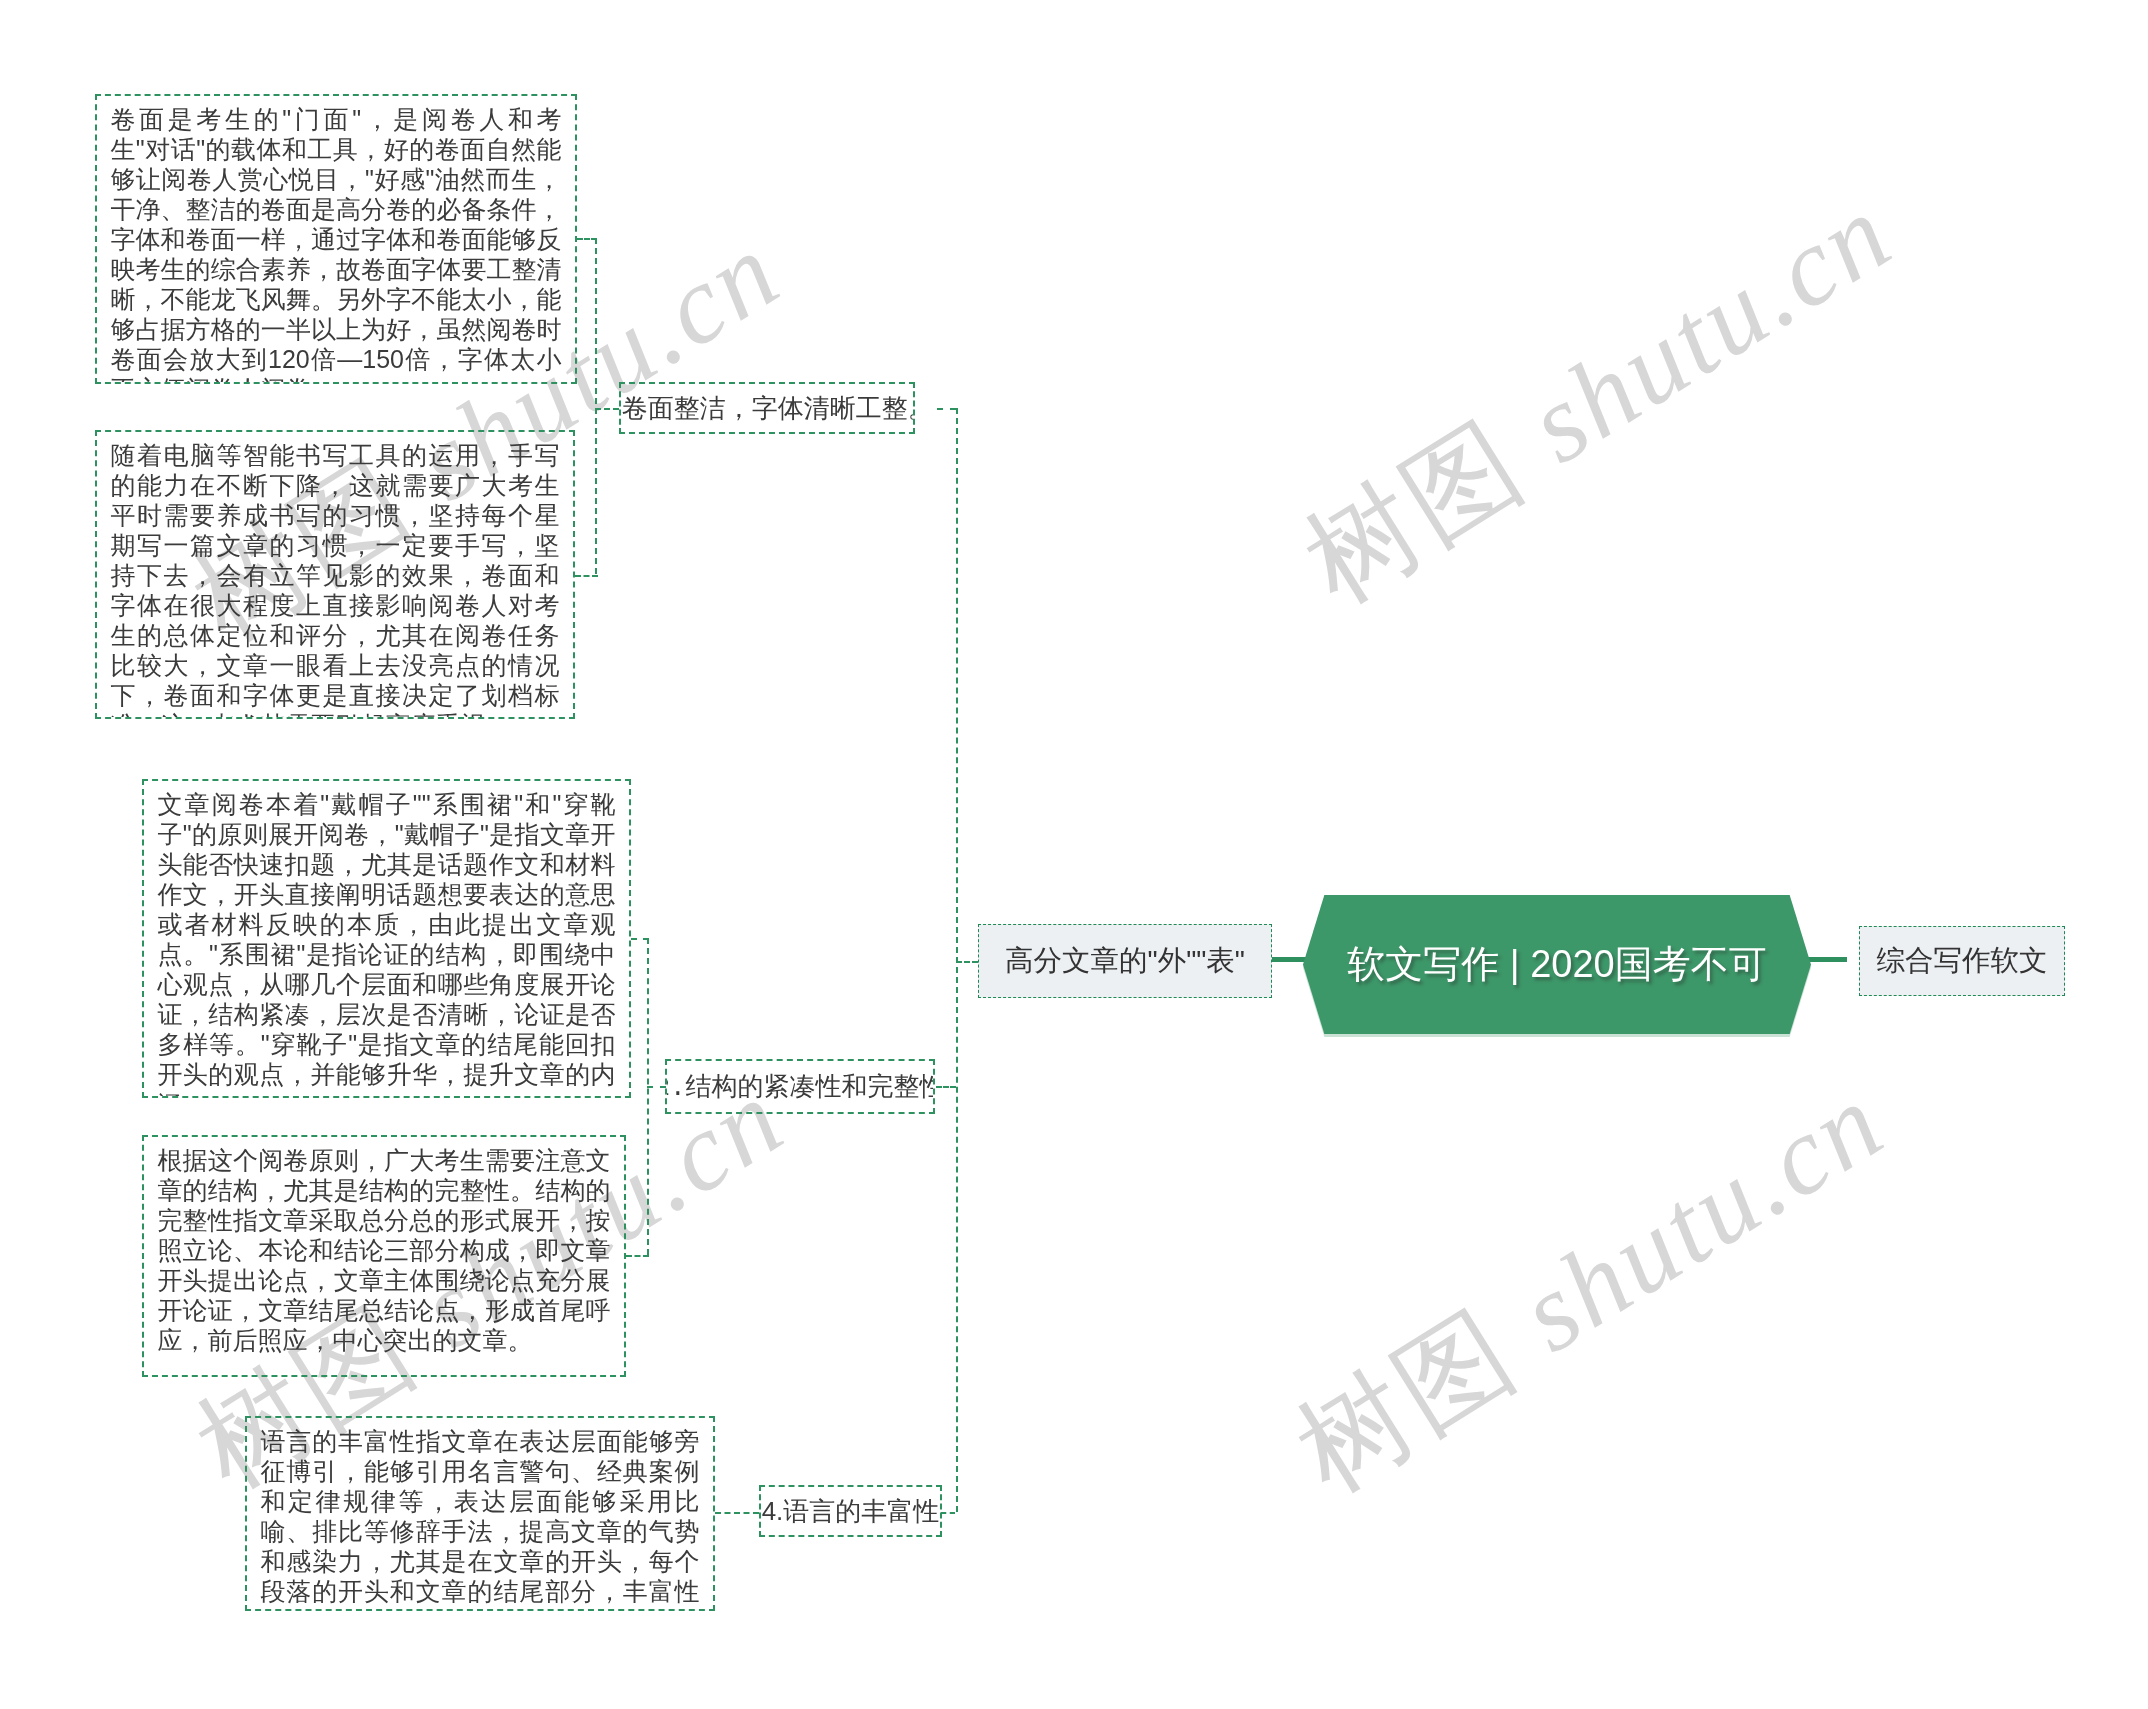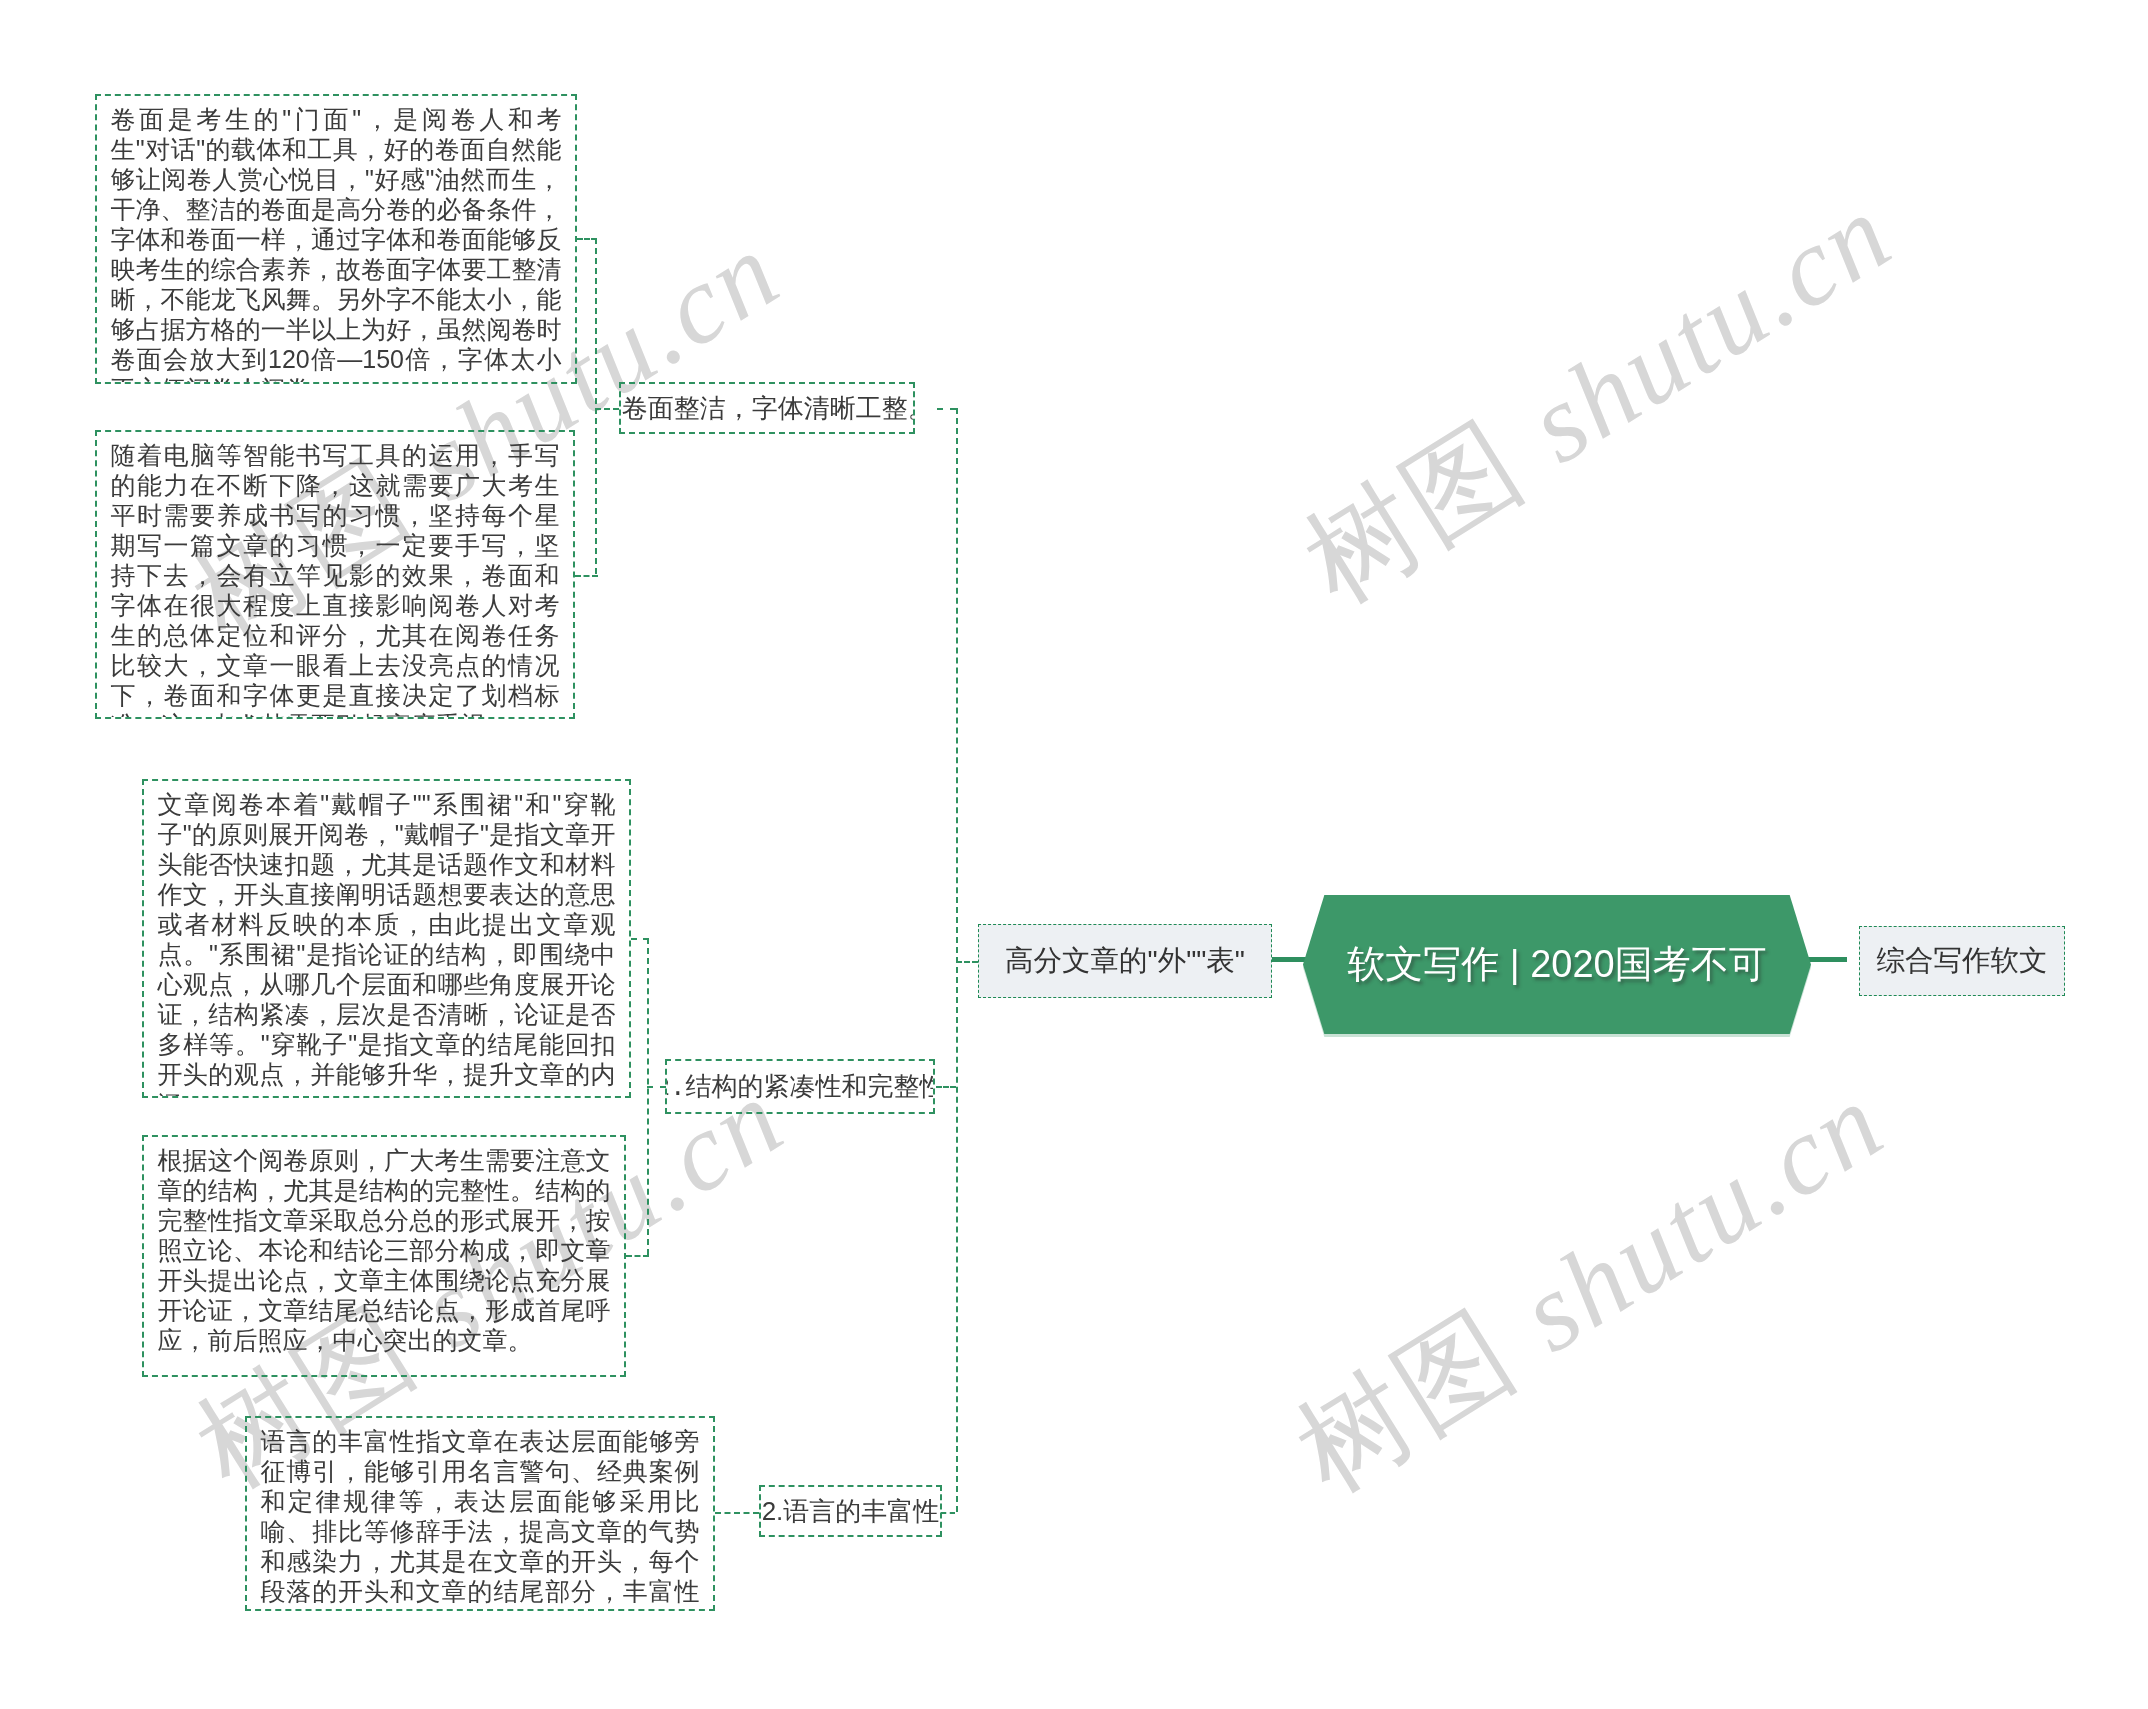--- a/index.html
+++ b/index.html
@@ -51,21 +51,21 @@
   <div class="wm" style="left:1259px;top:1212px;"><span class="wm-cjk">树图</span> <span class="wm-lat">shutu.cn</span></div>
 
   <div class="pbox" style="left:95px;top:94px;width:482px;height:290px;">卷面是考生的"门面"，是阅卷人和考生"对话"的载体和工具，好的卷面自然能够让阅卷人赏心悦目，"好感"油然而生，干净、整洁的卷面是高分卷的必备条件，字体和卷面一样，通过字体和卷面能够反映考生的综合素养，故卷面字体要工整清晰，不能龙飞风舞。另外字不能太小，能够占据方格的一半以上为好，虽然阅卷时卷面会放大到120倍—150倍，字体太小不方便阅卷人阅卷。</div>
   <div class="pbox" style="left:95px;top:430px;width:480px;height:289px;">随着电脑等智能书写工具的运用，手写的能力在不断下降，这就需要广大考生平时需要养成书写的习惯，坚持每个星期写一篇文章的习惯，一定要手写，坚持下去，会有立竿见影的效果，卷面和字体在很大程度上直接影响阅卷人对考生的总体定位和评分，尤其在阅卷任务比较大，文章一眼看上去没亮点的情况下，卷面和字体更是直接决定了划档标准，这一点尤其需要引起高度重视。</div>
   <div class="pbox" style="left:142px;top:779px;width:489px;height:319px;">文章阅卷本着"戴帽子""系围裙"和"穿靴子"的原则展开阅卷，"戴帽子"是指文章开头能否快速扣题，尤其是话题作文和材料作文，开头直接阐明话题想要表达的意思或者材料反映的本质，由此提出文章观点。"系围裙"是指论证的结构，即围绕中心观点，从哪几个层面和哪些角度展开论证，结构紧凑，层次是否清晰，论证是否多样等。"穿靴子"是指文章的结尾能回扣开头的观点，并能够升华，提升文章的内涵。</div>
   <div class="pbox" style="left:142px;top:1135px;width:484px;height:242px;">根据这个阅卷原则，广大考生需要注意文章的结构，尤其是结构的完整性。结构的完整性指文章采取总分总的形式展开，按照立论、本论和结论三部分构成，即文章开头提出论点，文章主体围绕论点充分展开论证，文章结尾总结论点，形成首尾呼应，前后照应，中心突出的文章。</div>
   <div class="pbox" style="left:245px;top:1416px;width:470px;height:195px;">语言的丰富性指文章在表达层面能够旁征博引，能够引用名言警句、经典案例和定律规律等，表达层面能够采用比喻、排比等修辞手法，提高文章的气势和感染力，尤其是在文章的开头，每个段落的开头和文章的结尾部分，丰富性就显得尤为重要。</div>
 
   <div class="bbox" style="left:619px;top:382px;width:296px;height:52px;">1.卷面整洁，字体清晰工整。</div>
   <div class="bbox" style="left:665px;top:1059px;width:270px;height:55px;font-family:Liberation Mono, monospace;">2.结构的紧凑性和完整性</div>
-  <div class="bbox" style="left:759px;top:1485px;width:183px;height:52px;">2.语言的丰富性</div>
+  <div class="bbox" style="left:759px;top:1485px;width:183px;height:52px;">4.语言的丰富性</div>
 
   <div class="gnode" style="left:978px;top:924px;width:294px;height:74px;">高分文章的"外""表"</div>
   <div class="gnode" style="left:1843px;top:926px;width:206px;height:70px;margin-left:16px;">综合写作软文</div>
 
   <div class="root-wrap" style="left:1303px;top:895px;">
     <div class="root" style="width:508px;height:139px;">
       <span>软文写作 | 2020国考不可</span>
     </div>
   </div>
 

